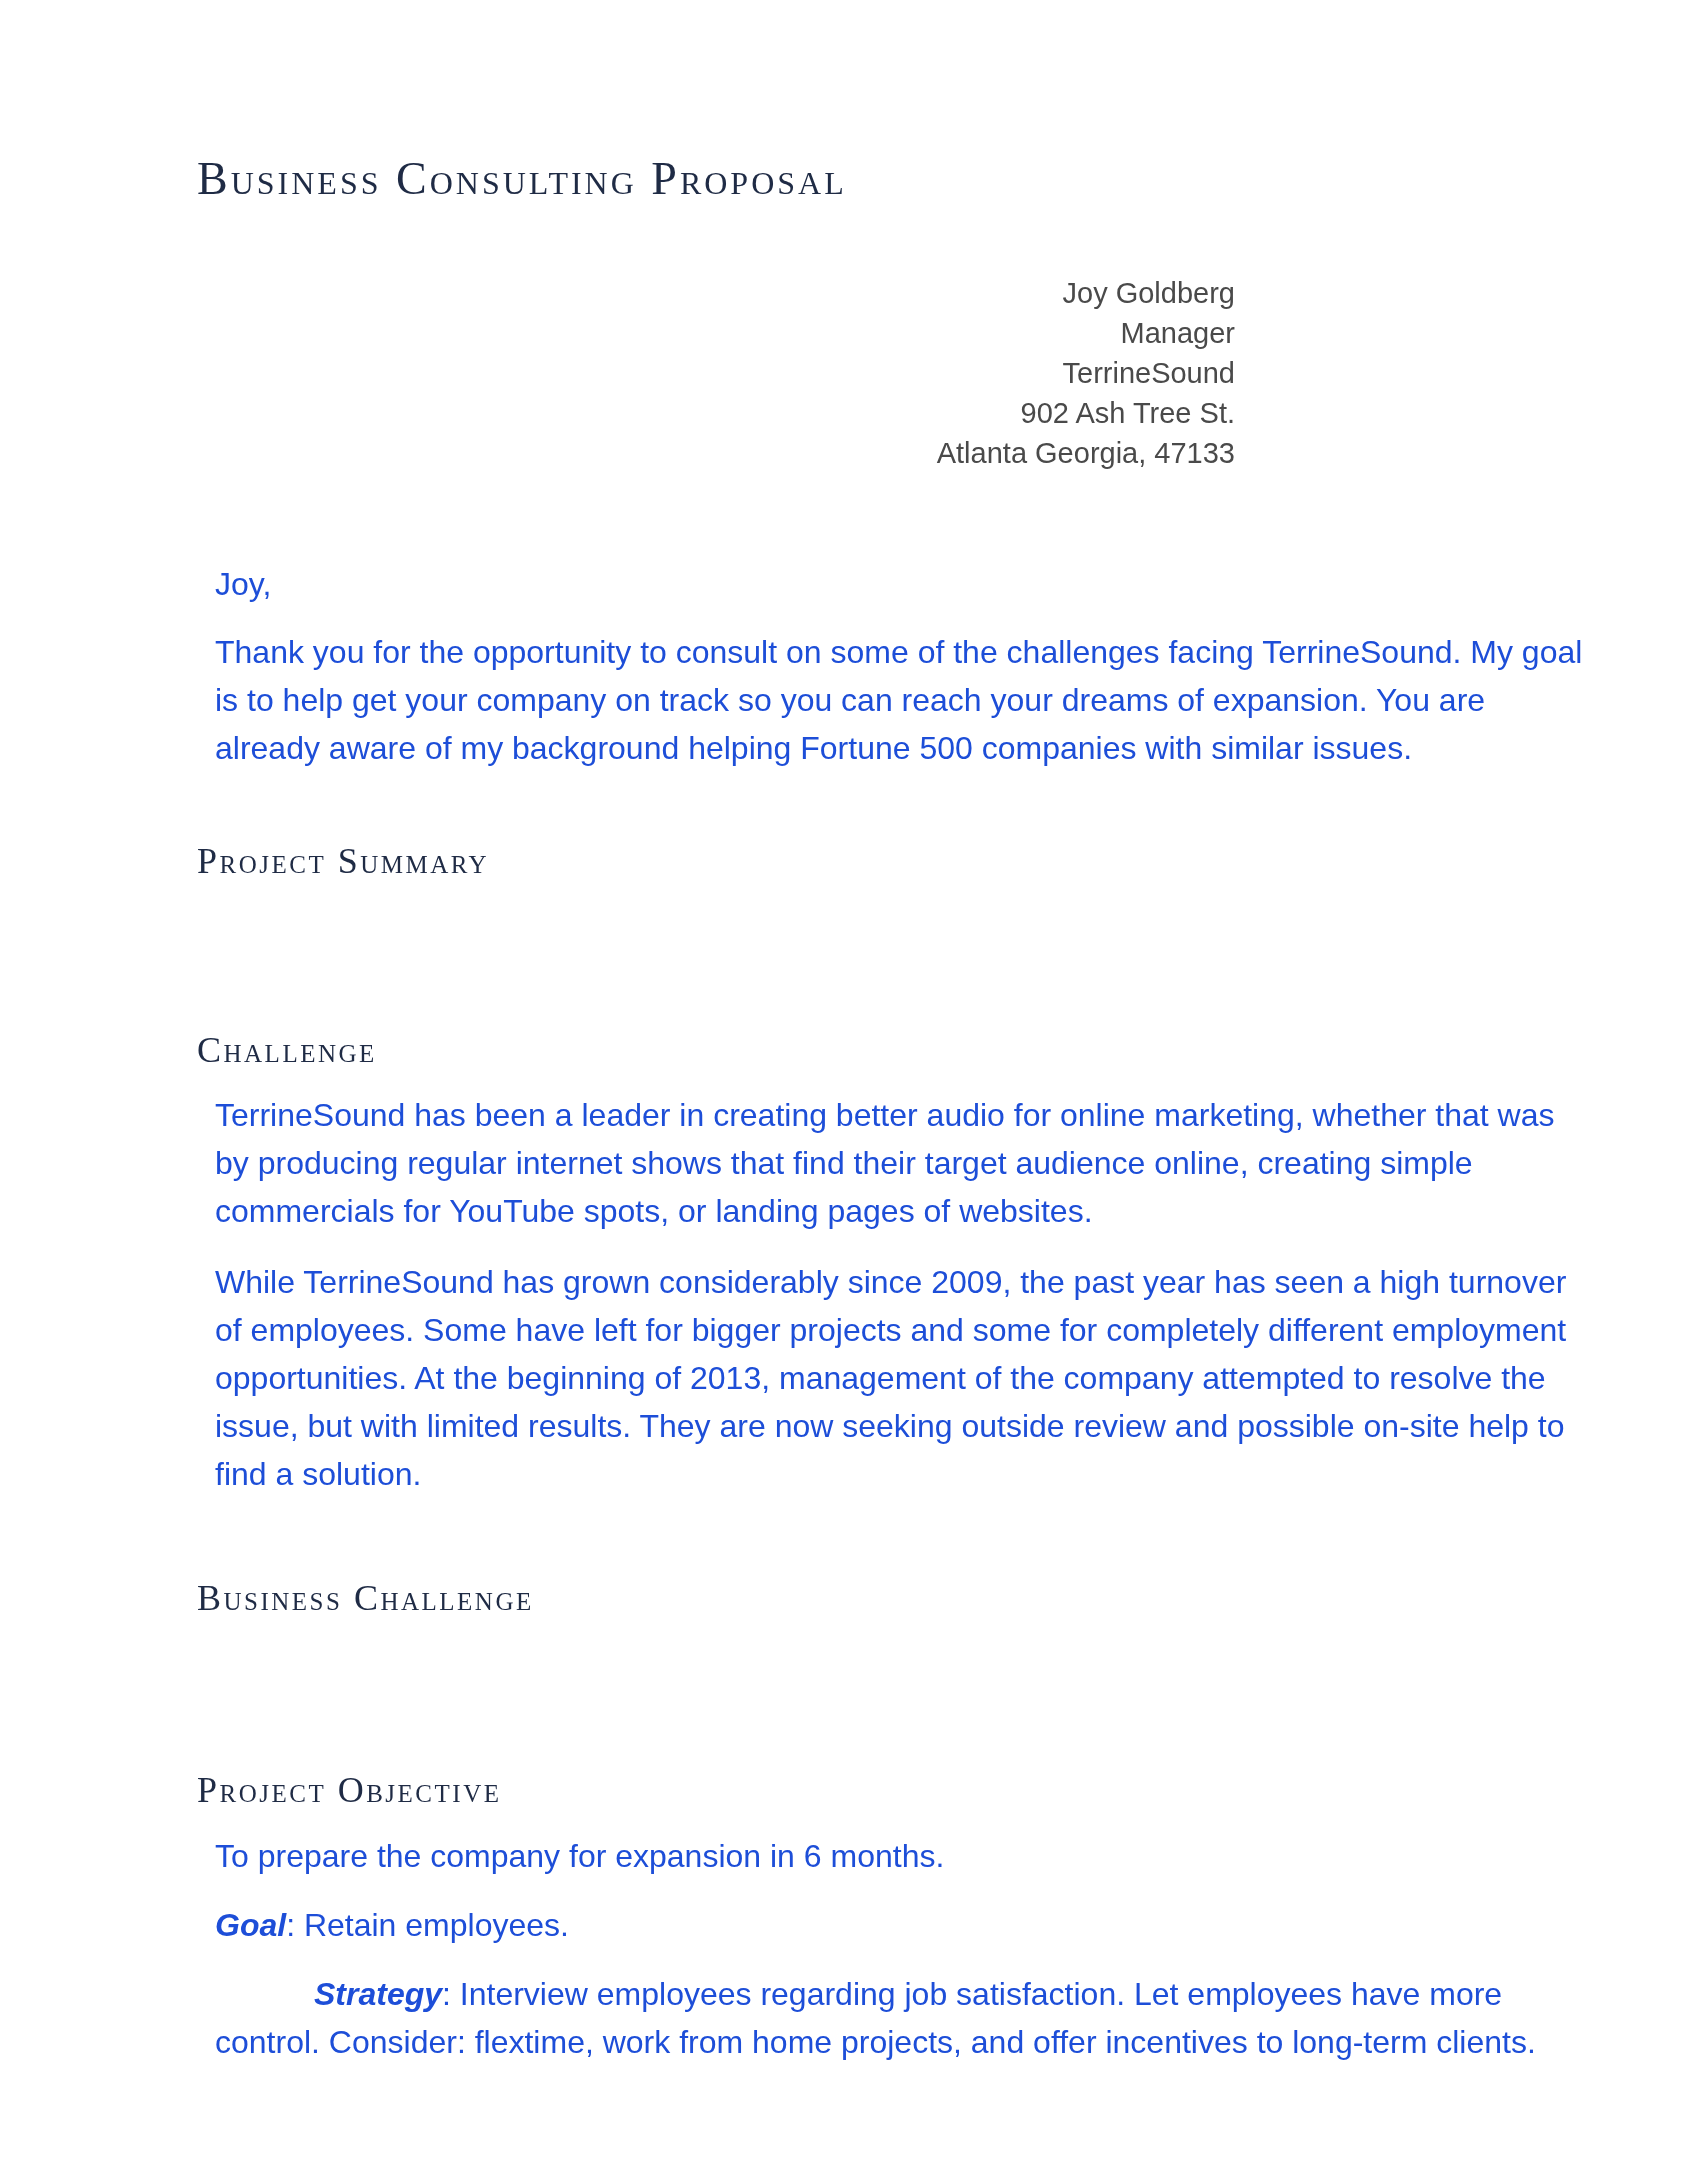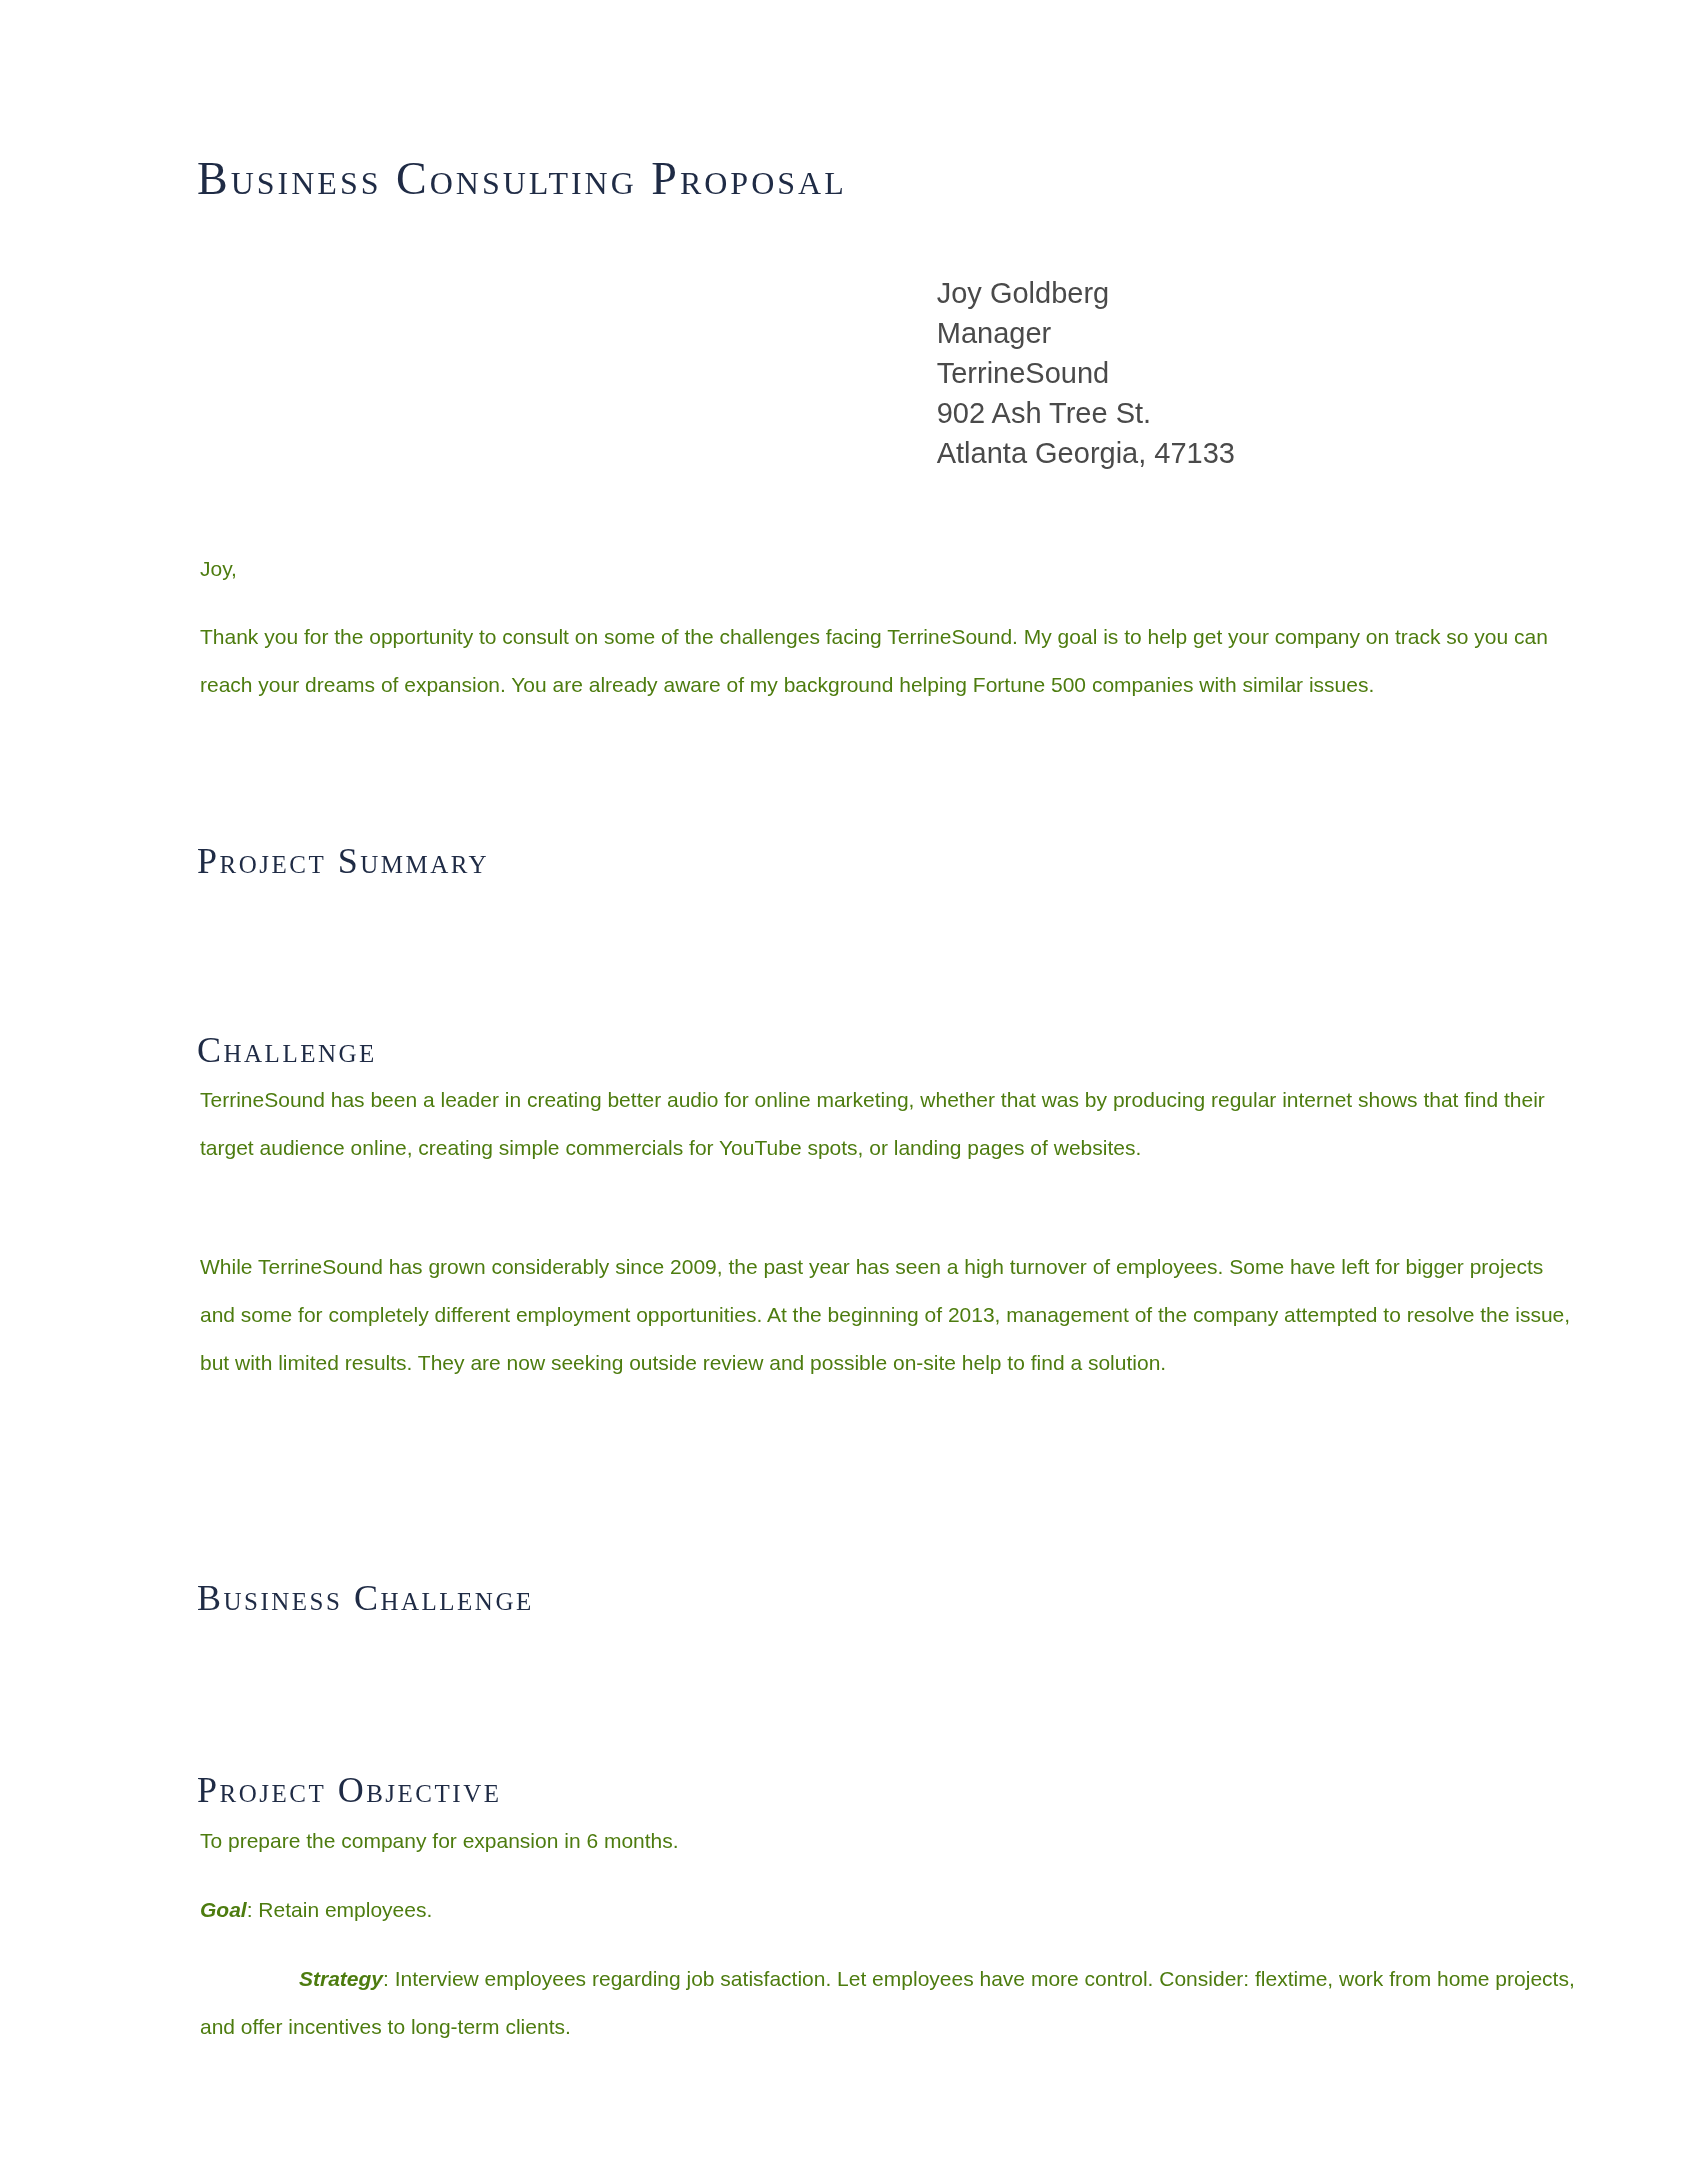--- a/index.html
+++ b/index.html
@@ -3,25 +3,25 @@
 <meta charset="utf-8">
 <style>
   html, body { margin:0; padding:0; background:#ffffff; }
   body { width:1683px; height:2178px; position:relative; overflow:hidden;
          font-family:"Liberation Sans", sans-serif; color:#4a4a4a; }
   .page { position:absolute; left:0; top:0; width:1351px; height:2178px; }
   .title { position:absolute; left:197px; top:156px; margin:0;
            font-family:"Liberation Serif", serif; font-weight:normal;
            font-variant:small-caps; font-size:46px; letter-spacing:3px;
            color:#1f2b45; line-height:1; white-space:nowrap; }
-  .address { position:absolute; right:116px; top:273px; text-align:left;
+  .address { position:absolute; right:116px; top:273px; text-align:right;
              font-size:29px; line-height:40px; color:#4a4a4a; }
   .address div { white-space:nowrap; }
-  .block { position:absolute; left:197px; width:1381px; font-size:21px;
-           line-height:48px; color:#4d7c0f; margin:3px; }
+  .block { position:absolute; left:197px; width:1381px; font-size:32px;
+           line-height:48px; color:#1d4ed8; margin:18px; }
   .h { position:absolute; left:197px; margin:0; font-family:"Liberation Serif", serif;
        font-weight:normal; font-variant:small-caps; font-size:36px; letter-spacing:2.5px;
        color:#1f2b45; line-height:1; white-space:nowrap; }
   .label { font-weight:bold; font-style:italic; }
   .indent { display:inline-block; width:99px; }
 </style>
 </head>
 <body>
 
 <div class="page">

